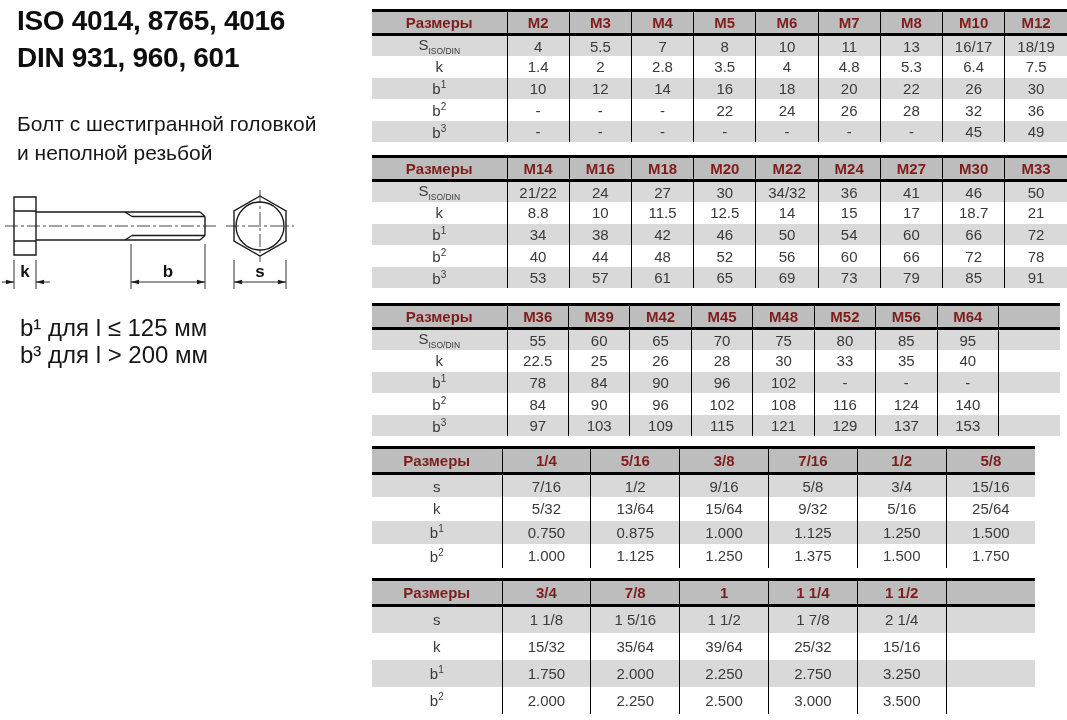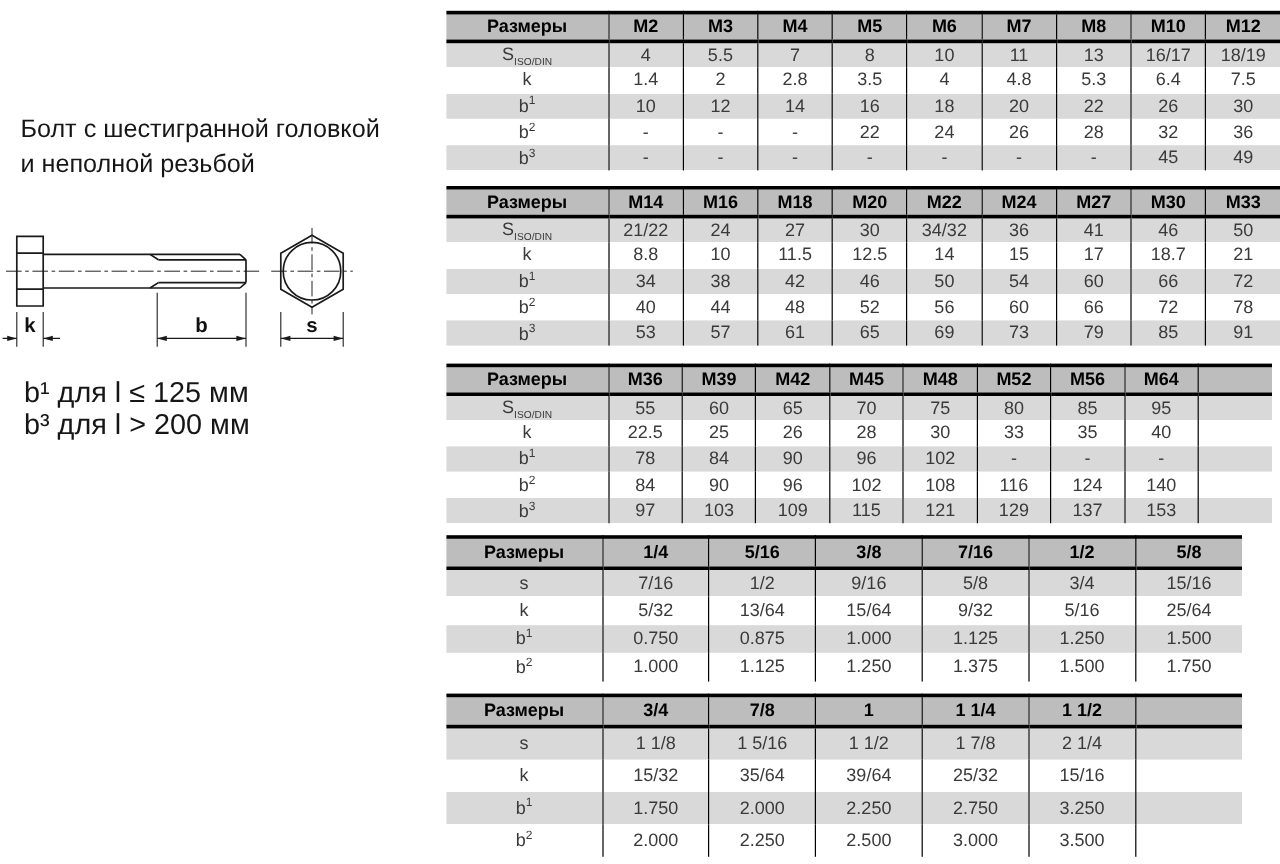--- a/index.html
+++ b/index.html
@@ -1,53 +1,57 @@
 <!DOCTYPE html>
 <html><head>
 <meta charset="utf-8">
 <style>
   html,body{margin:0;padding:0;background:#fff;}
   .page{position:relative;width:1067px;height:720px;background:#ffffff;
         font-family:"Liberation Sans",sans-serif;overflow:hidden;}
 
   .title{position:absolute;left:17px;top:2px;font-weight:bold;font-size:28px;
          line-height:37px;color:#0d0d0d;letter-spacing:-0.3px;}
-  .subtitle{position:absolute;left:17px;top:93px;font-size:21px;line-height:29px;color:#161616;}
+  .subtitle{position:absolute;left:17px;top:109px;font-size:21px;line-height:29px;color:#161616;}
   .diagram{position:absolute;left:2px;top:186px;}
   .footnotes{position:absolute;left:20px;top:314px;font-size:24px;line-height:27px;color:#161616;}
 
   .twrap{position:absolute;left:372px;}
   .t1{top:9px;width:695px;}
   .t2{top:155px;width:695px;}
   .t3{top:303px;width:688px;}
   .t4{top:446px;width:663px;}
   .t5{top:578px;width:663px;}
 
   table.tbl{border-collapse:collapse;table-layout:fixed;width:100%;
             border-top:3px solid #000;}
   .tbl th,.tbl td{padding:0;margin:0;text-align:center;vertical-align:middle;
             font-size:15px;white-space:nowrap;overflow:hidden;}
   .tbl thead th{background:#bdbdbd;border-bottom:3px solid #000;font-weight:bold;
-            color:#000000;height:21px;}
+            color:#7f1d1d;height:21px;}
   .t4 .tbl thead th,.t5 .tbl thead th{height:23px;}
   .tbl tbody th{font-weight:normal;}
   .tbl tbody th,.tbl tbody td{color:#3a3a3a;background:#ffffff;}
   .t1 .tbl tbody tr,.t2 .tbl tbody tr,.t3 .tbl tbody tr{height:21.6px;}
   .t4 .tbl tbody tr{height:23.5px;}
   .t5 .tbl tbody tr{height:27px;}
   .tbl .vline{border-left:1px solid #000;}
   .tbl tbody tr.stripe th,.tbl tbody tr.stripe td{background:#d9d9d9;}
   sub.lbl{font-size:8.5px;letter-spacing:0;text-align:center;}
   sup.lbl{font-size:10px;}
 </style>
 </head>
 <body>
 
 <div class="page">
 
+  <div class="title">
+    <div>ISO 4014, 8765, 4016</div>
+    <div>DIN 931, 960, 601</div>
+  </div>
 
   <div class="subtitle">
     <div>Болт с шестигранной головкой</div>
     <div>и неполной резьбой</div>
   </div>
 
   <svg class="diagram" width="330" height="128" viewBox="0 0 330 128">
 
     <g stroke="#1a1a1a" stroke-width="1.4" fill="none">
       <path d="M12,11 H34 V69 H12 Z"></path>

